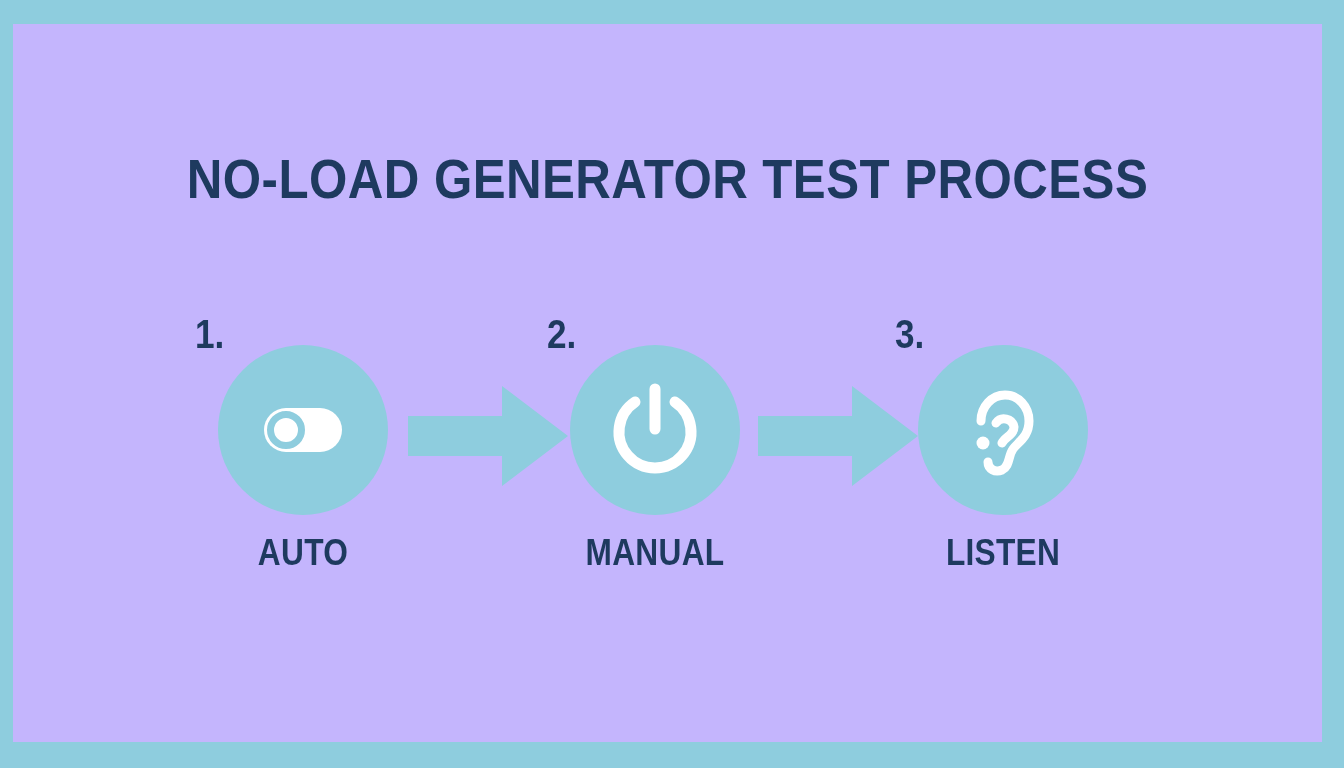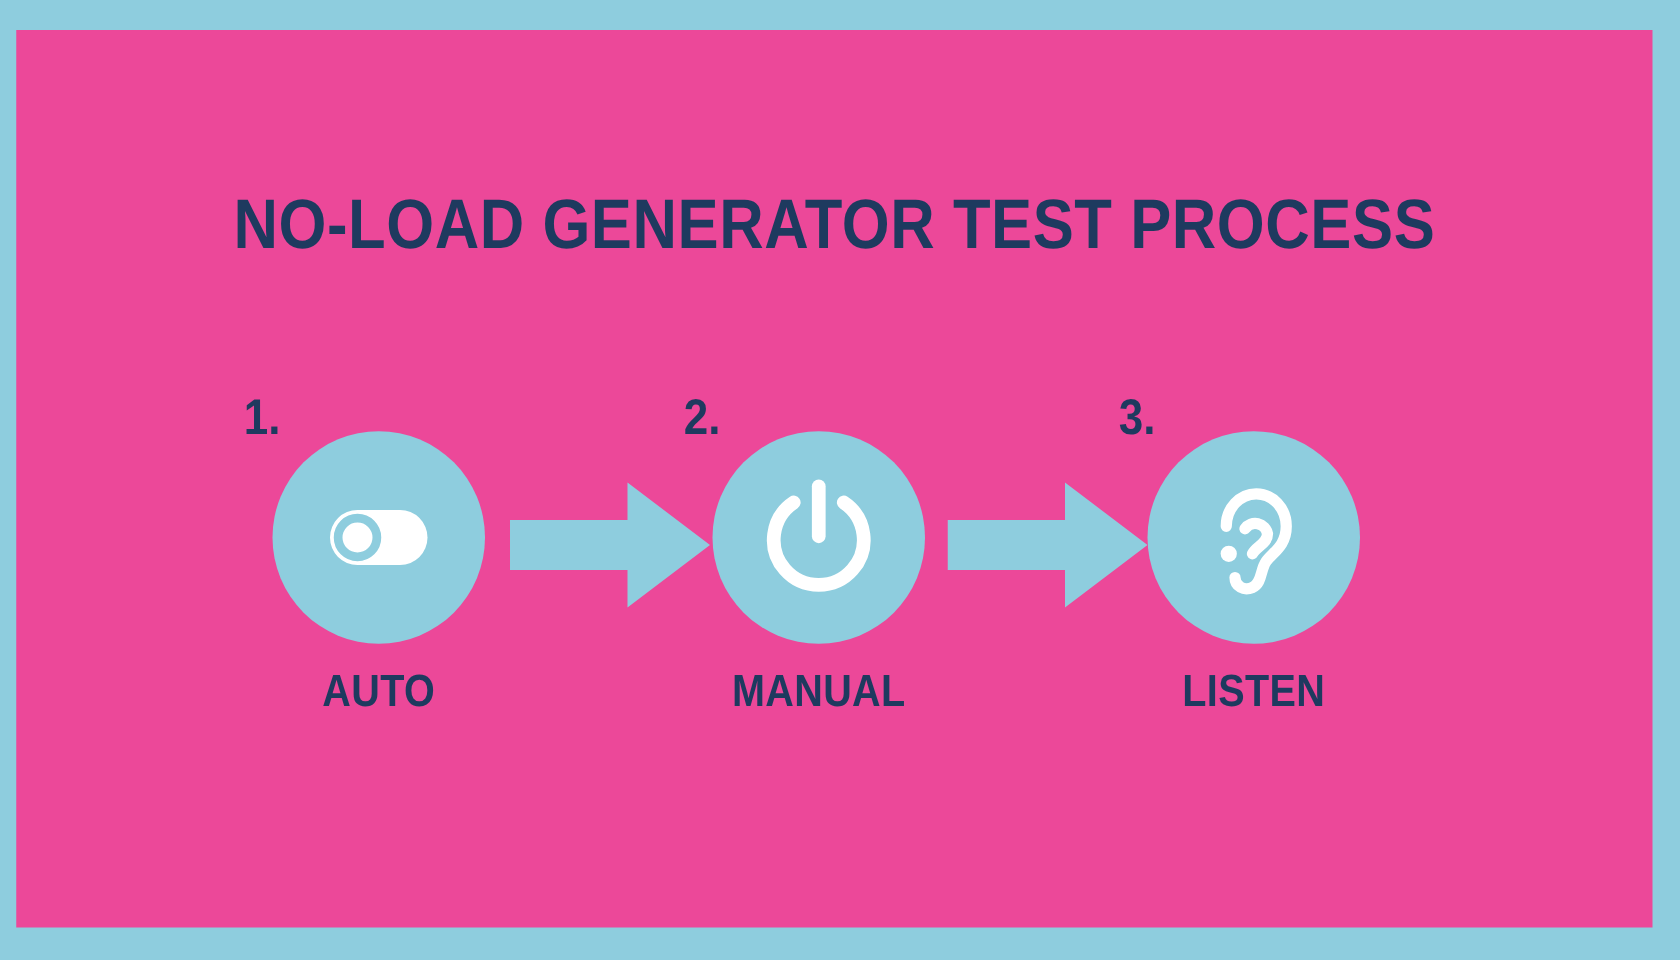--- a/index.html
+++ b/index.html
@@ -23,21 +23,21 @@
     height: 768px;
     background: #8ECDDE;
   }
 
   #slide-canvas {
     position: absolute;
     left: 13px;
     top: 24px;
     width: 1309px;
     height: 718px;
-    background: #ec4899;
+    background: #c4b5fd;
   }
 
   
   #slide-title {
     position: absolute;
     left: 0;
     top: 122px;
     width: 1309px;
     text-align: center;
     color: #1E3A5F;

